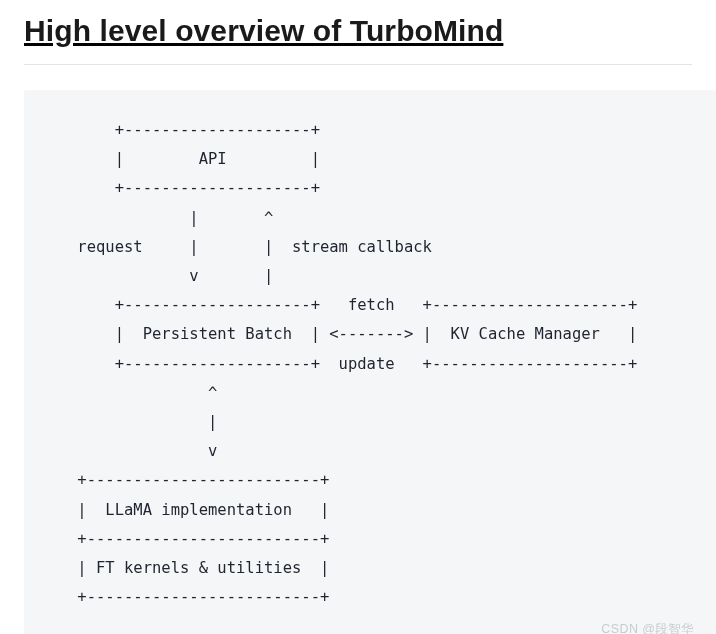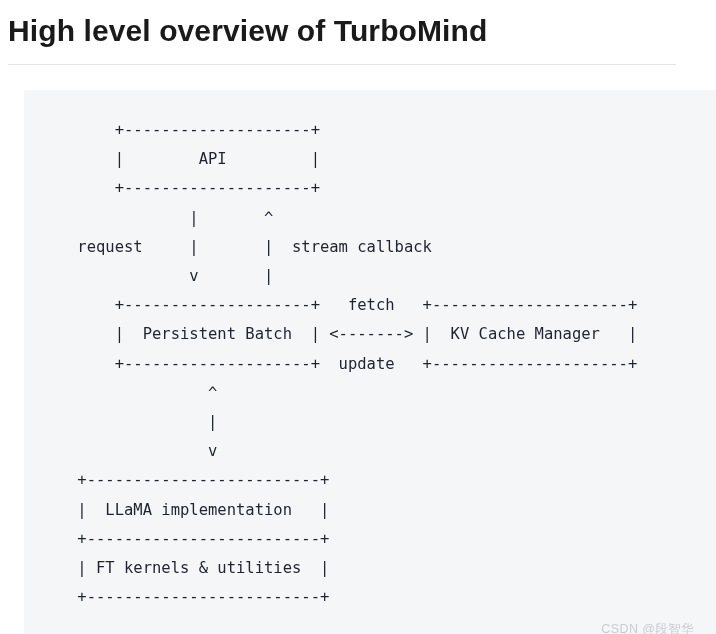--- a/index.html
+++ b/index.html
@@ -19,23 +19,24 @@
   .page {
     position: relative;
     width: 716px;
     height: 634px;
     background: #ffffff;
   }
 
   
   .article-heading {
     position: absolute;
-    left: 8px;
+    left: 24px;
     top: 8px;
     width: 668px;
+    text-decoration: underline;
   }
   .heading-text {
     font-family: "Liberation Sans", sans-serif;
     font-size: 30px;
     font-weight: 600;
     line-height: 46px;
     color: #1a1a1a;
     letter-spacing: 0.1px;
     white-space: nowrap;
   }

